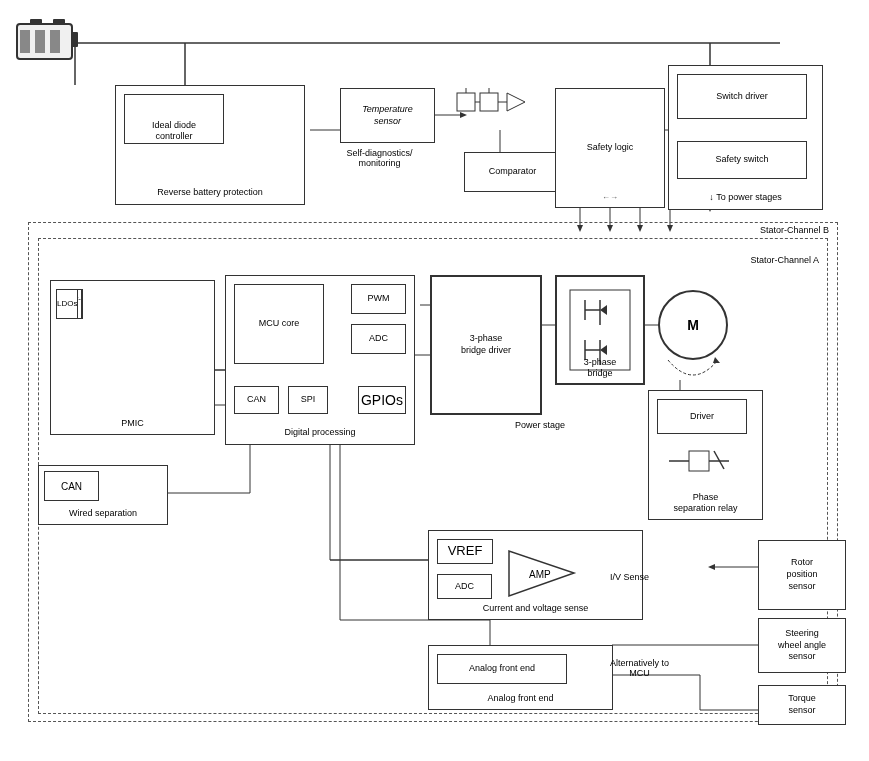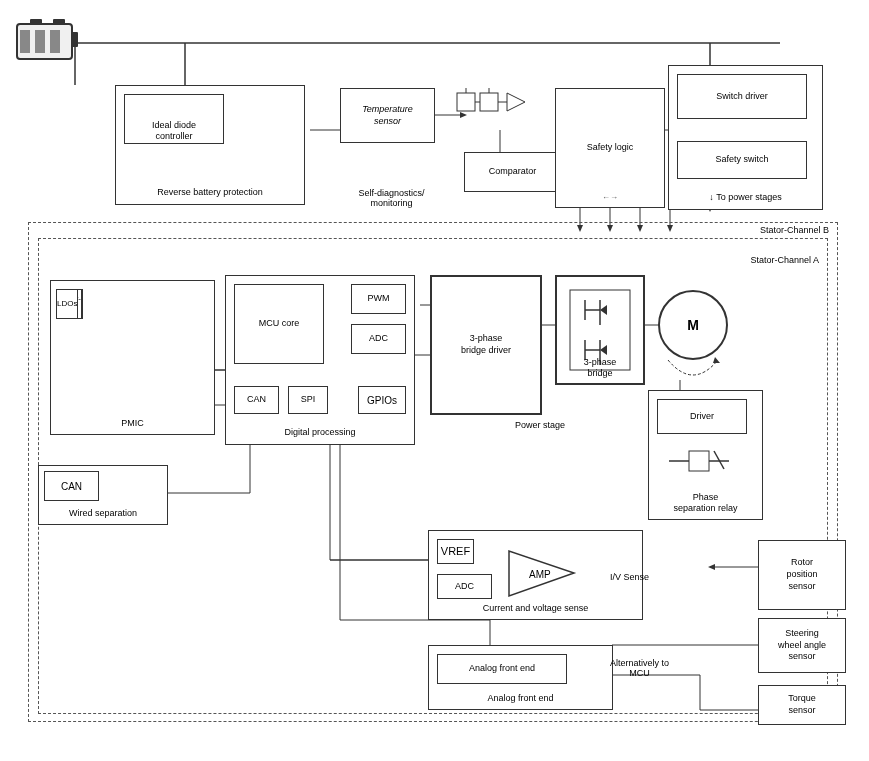--- a/index.html
+++ b/index.html
@@ -169,21 +169,21 @@
   <div class="block" style="left:115px;top:85px;width:190px;height:120px;border:1px solid #333;">
     <div style="position:absolute;top:8px;left:8px;border:1px solid #333;width:100px;height:50px;display:flex;align-items:flex-end;justify-content:center;text-align:center;font-size:9px;">
       <span>Ideal diode<br>controller</span>
     </div>
     <div style="position:absolute;bottom:5px;left:0;right:0;text-align:center;font-size:9px;">Reverse battery protection</div>
   </div>
 
   <div class="block" style="left:340px;top:88px;width:95px;height:55px;border:1px solid #333;font-size:9px;font-style:italic;">
     <span>Temperature<br>sensor</span>
   </div>
-  <div class="label" style="left:344px;top:148px;width:95px;margin-top:40px;">Self-diagnostics/<br>monitoring</div>
+  <div class="label" style="left:332px;top:148px;width:95px;">Self-diagnostics/<br>monitoring</div>
 
   <svg style="position:absolute;top:88px;left:455px;width:80px;height:55px;" viewBox="0 0 80 55">
 
     <rect x="2" y="5" width="18" height="18" fill="none" stroke="#333" stroke-width="1"></rect>
 
     <rect x="25" y="5" width="18" height="18" fill="none" stroke="#333" stroke-width="1"></rect>
 
     <polygon points="52,5 70,14 52,23" fill="none" stroke="#333" stroke-width="1"></polygon>
     <line x1="20" y1="14" x2="25" y2="14" stroke="#333" stroke-width="1"></line>
     <line x1="43" y1="14" x2="52" y2="14" stroke="#333" stroke-width="1"></line>
@@ -259,21 +259,21 @@
     </div>
 
     <div class="block" style="position:absolute;bottom:30px;left:8px;width:45px;height:28px;border:1px solid #333;font-size:9px;">
       <span>CAN</span>
     </div>
 
     <div class="block" style="position:absolute;bottom:30px;left:62px;width:40px;height:28px;border:1px solid #333;font-size:9px;">
       <span>SPI</span>
     </div>
 
-    <div class="block" style="position:absolute;bottom:30px;right:8px;width:48px;height:28px;border:1px solid #333;font-size:10px;">
+    <div class="block" style="position:absolute;bottom:30px;right:8px;width:48px;height:28px;border:1px solid #333;font-size:14px;">
       <span>GPIOs</span>
     </div>
     <div style="position:absolute;bottom:5px;left:0;right:0;text-align:center;font-size:9px;">Digital processing</div>
   </div>
 
   <div class="block" style="left:430px;top:275px;width:112px;height:140px;border:2px solid #333;font-size:9px;">
     <span>3-phase<br>bridge driver</span>
   </div>
 
   <div class="block" style="left:555px;top:275px;width:90px;height:110px;border:2px solid #333;font-size:9px;">
@@ -320,21 +320,21 @@
   </div>
 
   <div class="block" style="left:38px;top:465px;width:130px;height:60px;border:1px solid #333;">
     <div class="block" style="position:absolute;top:5px;left:5px;width:55px;height:30px;border:1px solid #333;font-size:10px;">
       <span>CAN</span>
     </div>
     <div style="position:absolute;bottom:4px;left:0;right:0;text-align:center;font-size:9px;">Wired separation</div>
   </div>
 
   <div class="block" style="left:428px;top:530px;width:215px;height:90px;border:1px solid #333;">
-    <div class="block" style="position:absolute;top:8px;left:8px;width:37px;height:25px;border:1px solid #333;font-size:11px;">
+    <div class="block" style="position:absolute;top:8px;left:8px;width:56px;height:25px;border:1px solid #333;font-size:13px;">
       <span>VREF</span>
     </div>
     <div class="block" style="position:absolute;bottom:20px;left:8px;width:55px;height:25px;border:1px solid #333;font-size:9px;">
       <span>ADC</span>
     </div>
 
     <svg style="position:absolute;top:15px;left:75px;width:80px;height:55px;" viewBox="0 0 80 55">
       <polygon points="5,5 5,50 70,27" fill="none" stroke="#333" stroke-width="1.5"></polygon>
       <text x="25" y="32" font-size="10" font-family="Arial">AMP</text>
     </svg>

